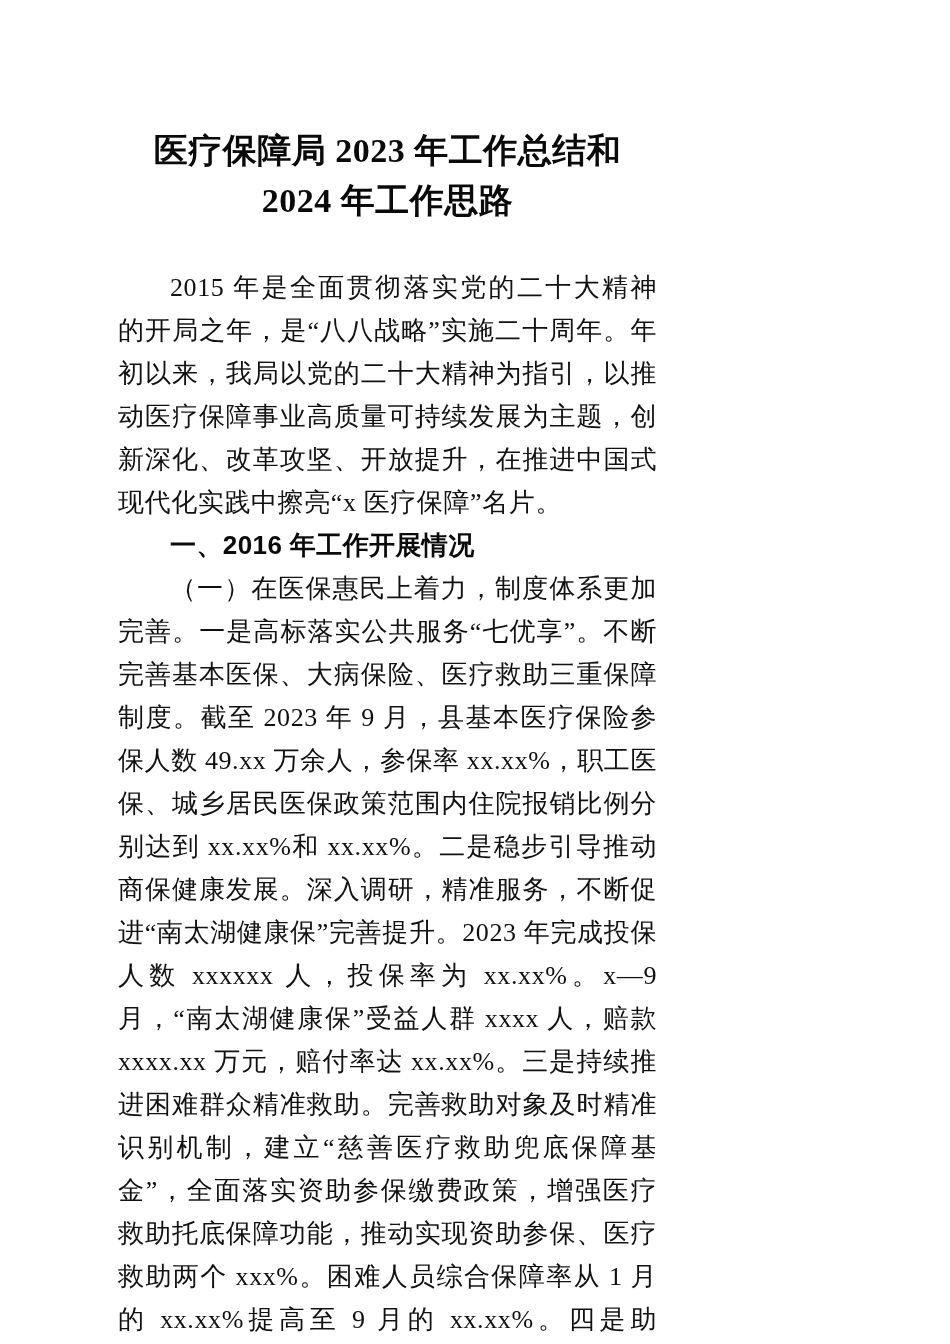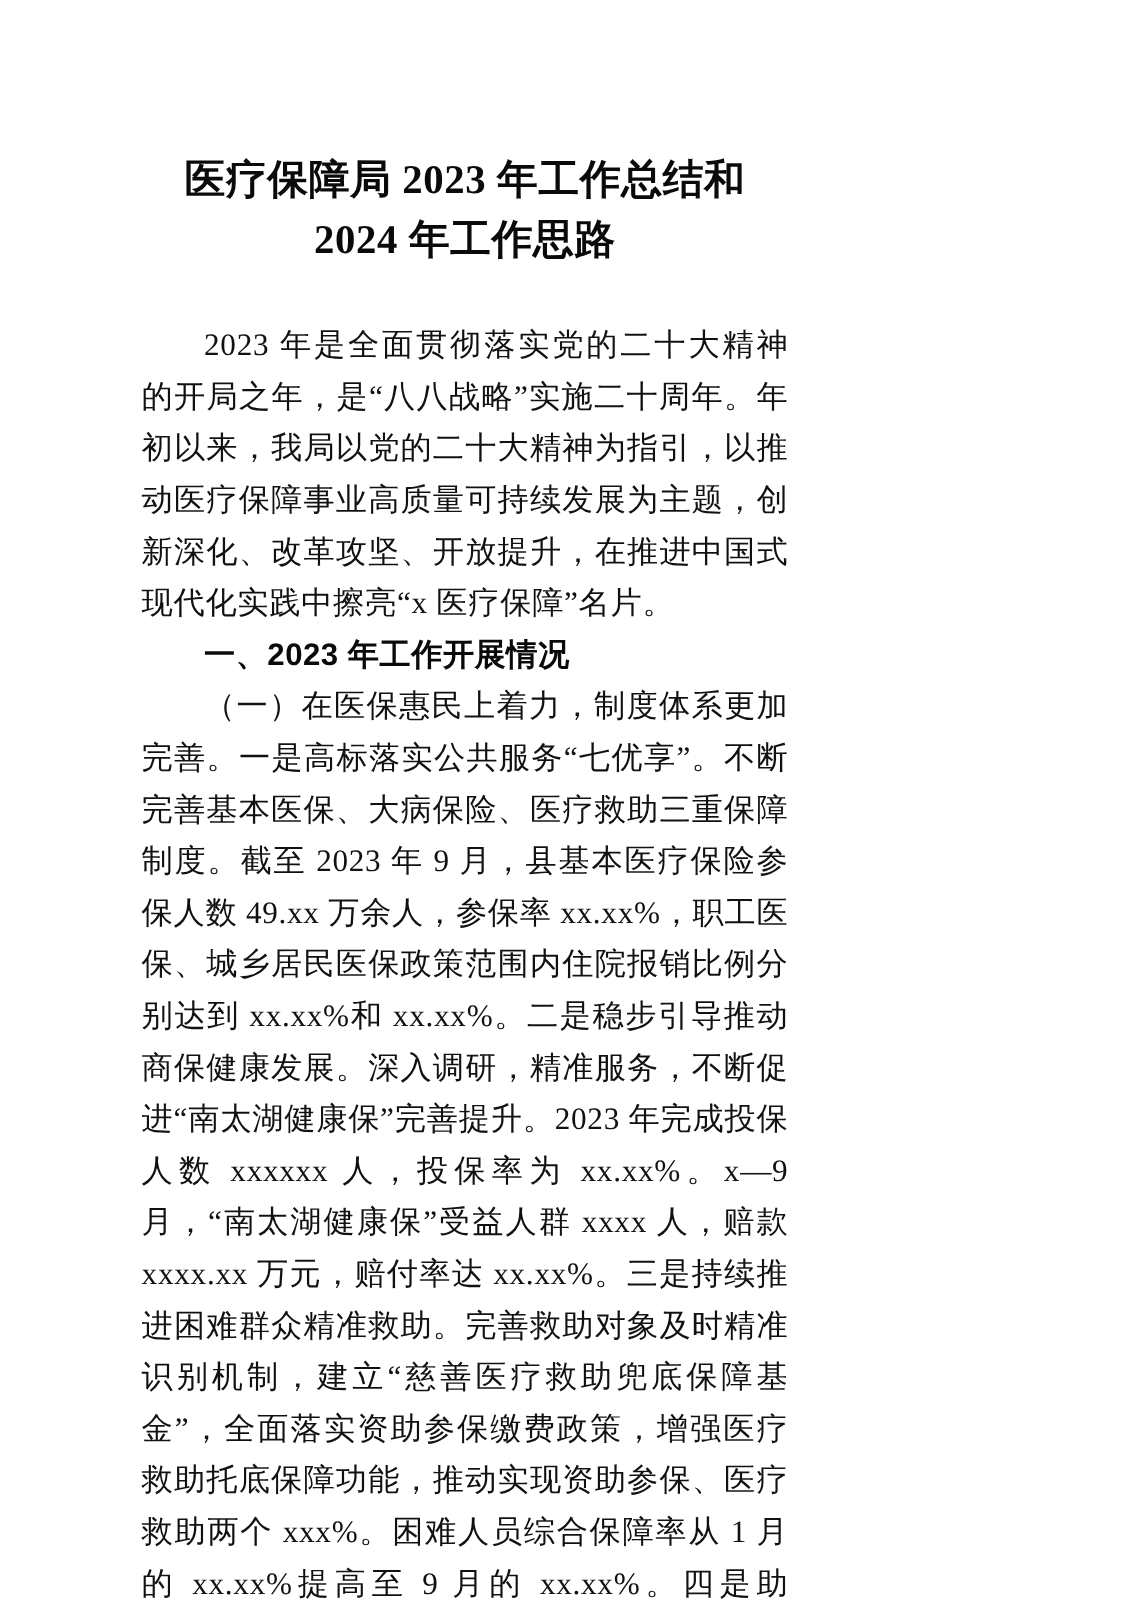--- a/index.html
+++ b/index.html
@@ -72,21 +72,21 @@
 </style>
 </head>
 <body>
 
 <div class="page">
 
   <h1 class="doc-title">医疗保障局 2023 年工作总结和 2024 年工作思路</h1>
 
   <div class="body-block">
 
-    <p class="para">2023 年是全面贯彻落实党的二十大精神的开局之年，是“八八战略”实施二十周年。年初以来，我局以党的二十大精神为指引，以推动医疗保障事业高质量可持续发展为主题，创新深化、改革攻坚、开放提升，在推进中国式现代化实践中擦亮“x 医疗保障”名片。</p>
+    <p class="para">2015 年是全面贯彻落实党的二十大精神的开局之年，是“八八战略”实施二十周年。年初以来，我局以党的二十大精神为指引，以推动医疗保障事业高质量可持续发展为主题，创新深化、改革攻坚、开放提升，在推进中国式现代化实践中擦亮“x 医疗保障”名片。</p>
 
-    <h2 class="section-heading">一、2023 年工作开展情况</h2>
+    <h2 class="section-heading">一、2016 年工作开展情况</h2>
 
     <p class="para">（一）在医保惠民上着力，制度体系更加完善。一是高标落实公共服务“七优享”。不断完善基本医保、大病保险、医疗救助三重保障制度。截至 2023 年 9 月，县基本医疗保险参保人数 49.xx 万余人，参保率 xx.xx%，职工医保、城乡居民医保政策范围内住院报销比例分别达到 xx.xx%和 xx.xx%。二是稳步引导推动商保健康发展。深入调研，精准服务，不断促进“南太湖健康保”完善提升。2023 年完成投保人数 xxxxxx 人，投保率为 xx.xx%。x—9 月，“南太湖健康保”受益人群 xxxx 人，赔款 xxxx.xx 万元，赔付率达 xx.xx%。三是持续推进困难群众精准救助。完善救助对象及时精准识别机制，建立“慈善医疗救助兜底保障基金”，全面落实资助参保缴费政策，增强医疗救助托底保障功能，推动实现资助参保、医疗救助两个 xxx%。困难人员综合保障率从 1 月的 xx.xx%提高至 9 月的 xx.xx%。四是助力“浙有善育”落实落地。根据《省人口与计</p>
 
   </div>
 
 </div>
 
 </body></html>

